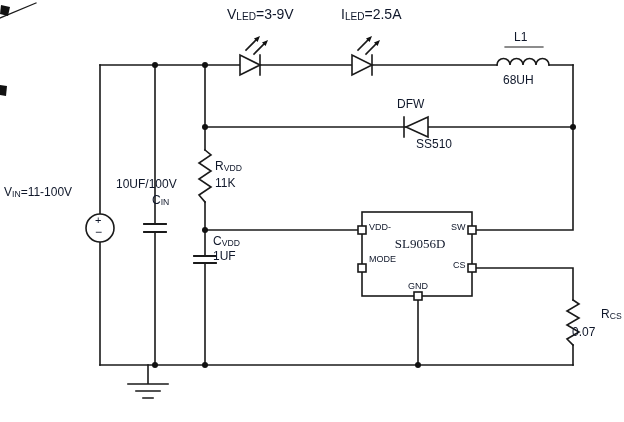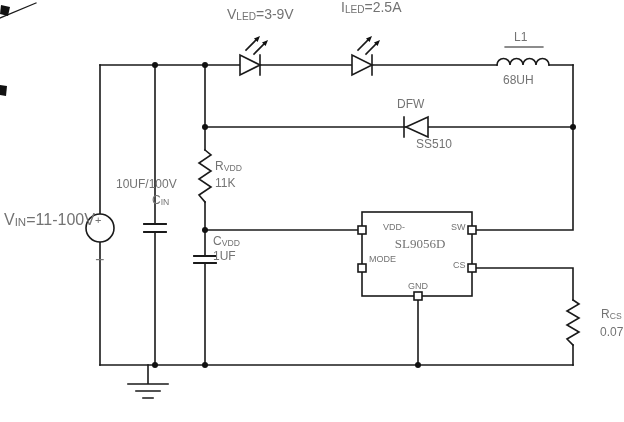--- a/index.html
+++ b/index.html
@@ -1,21 +1,21 @@
 <!DOCTYPE html>
 <html><head>
 <meta charset="utf-8">
 <style>
   html,body{margin:0;padding:0;background:#fff;}
   .stage{position:relative;width:624px;height:422px;background:#ffffff;overflow:hidden;
          font-family:"Liberation Sans",sans-serif;color:#111;}
   .stage svg{position:absolute;left:0;top:0;}
-  .label{position:absolute;white-space:nowrap;line-height:1.1;color:#737373;}
+  .label{position:absolute;white-space:nowrap;line-height:1.1;color:#0f172a;}
   .f14{font-size:14px;}
-  .f13{font-size:16px;margin-top:25px;}
+  .f13{font-size:12px;}
   .f12{font-size:12px;}
   .f11{font-size:11px;}
   .f9{font-size:9px;}
   .sub{font-size:0.72em;vertical-align:-0.12em;}
   .ic-name{font-family:"Liberation Serif",serif;font-size:13px;}
   .center{text-align:center;}
 </style>
 </head>
 <body>
 
@@ -105,31 +105,31 @@
   <div class="label f12" style="left:116px;top:178px">10UF/100V</div>
   <div class="label f12" style="left:152px;top:194px"><span>C</span><span class="sub">IN</span></div>
 
   <div class="label f12" style="left:215px;top:160px"><span>R</span><span class="sub">VDD</span></div>
   <div class="label f12" style="left:215px;top:177px">11K</div>
 
   <div class="label f12" style="left:213px;top:235px"><span>C</span><span class="sub">VDD</span></div>
   <div class="label f12" style="left:213px;top:250px">1UF</div>
 
   <div class="label f14" style="left:227px;top:7px"><span>V</span><span class="sub">LED</span><span>=3-9V</span></div>
-  <div class="label f14" style="left:341px;top:0"><span>I</span><span class="sub">LED</span><span>=2.5A</span></div>
+  <div class="label f14" style="left:341px;top:7px"><span>I</span><span class="sub">LED</span><span>=2.5A</span></div>
 
   <div class="label f12" style="left:514px;top:31px">L1</div>
   <div class="label f12" style="left:503px;top:74px">68UH</div>
 
   <div class="label f12" style="left:397px;top:98px">DFW</div>
   <div class="label f12" style="left:416px;top:138px">SS510</div>
 
   <div class="label f12" style="left:601px;top:308px"><span>R</span><span class="sub">CS</span></div>
-  <div class="label f12" style="left:600px;top:326px">0.07</div>
+  <div class="label f12" style="left:572px;top:326px">0.07</div>
 
   <div class="label ic-name center" style="left:362px;top:237px;width:116px">SL9056D</div>
-  <div class="label f9" style="left:383px;top:223px">VDD-</div>
+  <div class="label f9" style="left:369px;top:223px">VDD-</div>
   <div class="label f9" style="left:451px;top:223px">SW</div>
   <div class="label f9" style="left:369px;top:255px">MODE</div>
   <div class="label f9" style="left:453px;top:261px">CS</div>
   <div class="label f9" style="left:408px;top:282px">GND</div>
 
 </div>
 
 </body></html>

